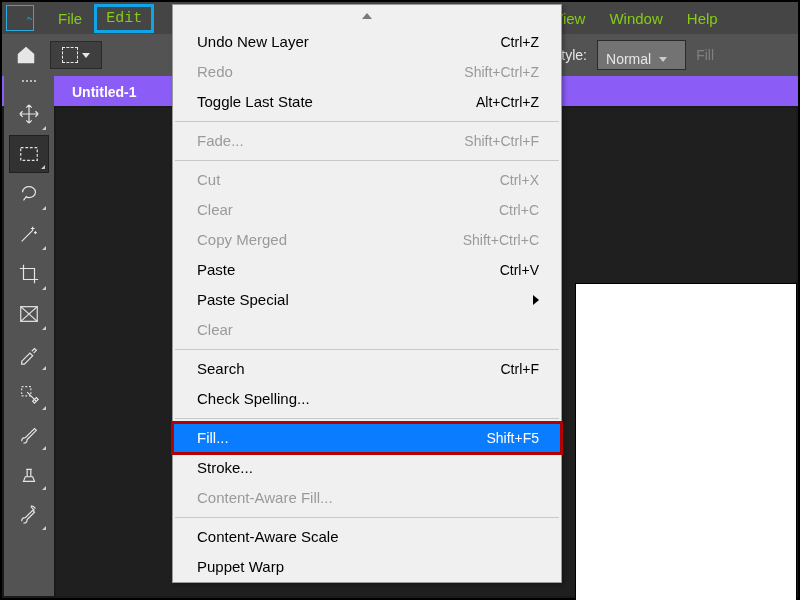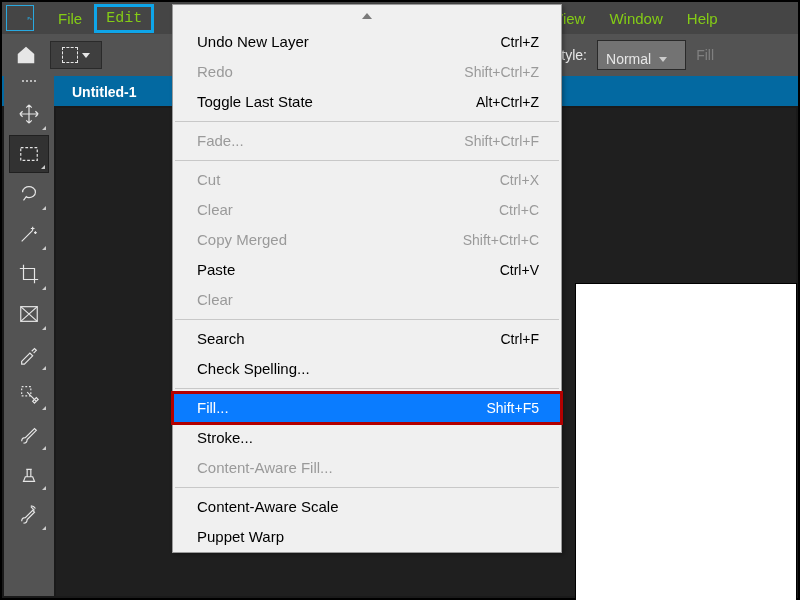--- a/index.html
+++ b/index.html
@@ -22,21 +22,21 @@
   .marquee-btn { width: 52px; height: 28px; background: #3f3f3f; border:1px solid #2a2a2a; display:flex; align-items:center; justify-content:center; gap:4px; }
   .marquee-glyph { width:16px; height:16px; border:1px dashed #e6e6e6; }
   .chev { width:0;height:0;border-left:4px solid transparent;border-right:4px solid transparent;border-top:5px solid #e6e6e6; }
   .optbar .spacer { flex: none; width: 430px; }
   .opt-label { color:#e6e6e6; font-size:14px; }
   .opt-select { background:#737373; color:#e6e6e6; border:1px solid #2a2a2a; font-size:14px; padding:10px 18px 2px 8px; position:relative; display:flex; align-items:center; gap:8px;}
   .opt-select .chev{border-top-color:#ccc;}
   .opt-dim { color:#808080; font-size:14px; }
   
   
-  .tabstrip { background:#0369a1; height:30px; display:flex; align-items:flex-end; padding-left:58px; }
+  .tabstrip { background:#8b5cf6; height:30px; display:flex; align-items:flex-end; padding-left:58px; }
   .doc-tab { color:#fff; font-size:14px; padding:6px 12px; font-weight:600; }
   
   
   .workspace { position:absolute; top:106px; left:54px; right:2px; bottom:2px; background:#1f1f1f; }
   .canvas { position:absolute; top:176px; right:0; width:220px; height:322px; background:#fff; box-shadow:0 0 0 1px #000; }
   
   
   .toolstrip { position:absolute; top:74px; left:2px; width:50px; bottom:2px; background:#535353; display:flex; flex-direction:column; align-items:center; padding-top:4px; }
   .grip { width:30px; height:8px; display:flex; justify-content:center; gap:2px; margin-bottom:6px;}
   .grip span{width:2px;height:2px;background:#bbb;}
@@ -215,20 +215,24 @@
           <span class="sc">Ctrl+C</span>
         </div>
         <div class="dd-item disabled">
           <span>Copy Merged</span>
           <span class="sc">Shift+Ctrl+C</span>
         </div>
         <div class="dd-item">
           <span>Paste</span>
           <span class="sc">Ctrl+V</span>
         </div>
+        <div class="dd-item">
+          <span>Paste Special</span>
+          <div class="sub"></div>
+        </div>
         <div class="dd-item disabled">
           <span>Clear</span>
           <span class="sc"></span>
         </div>
         <div class="dd-sep"></div>
         <div class="dd-item">
           <span>Search</span>
           <span class="sc">Ctrl+F</span>
         </div>
         <div class="dd-item">

